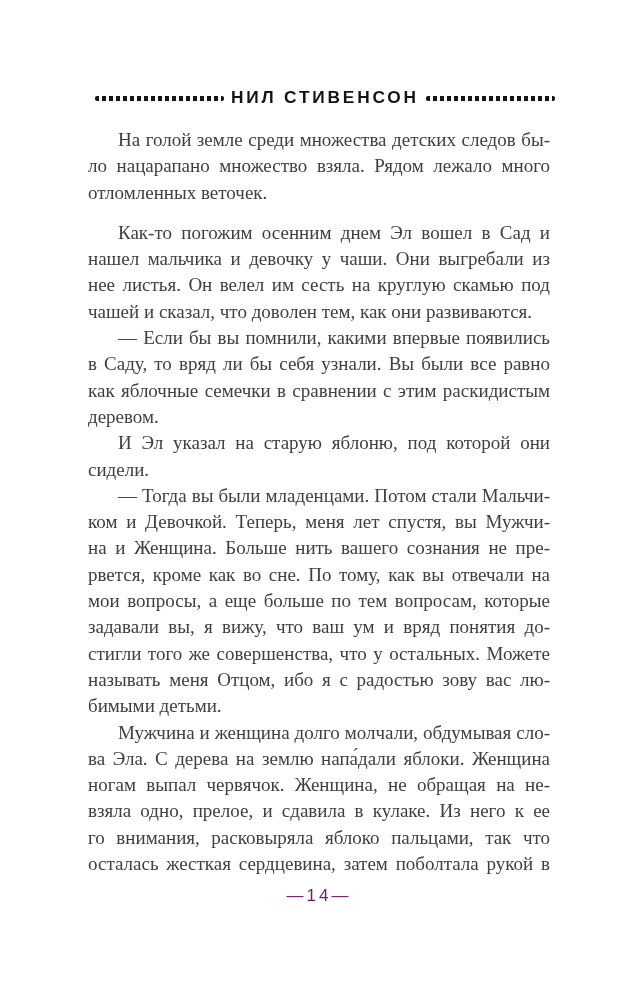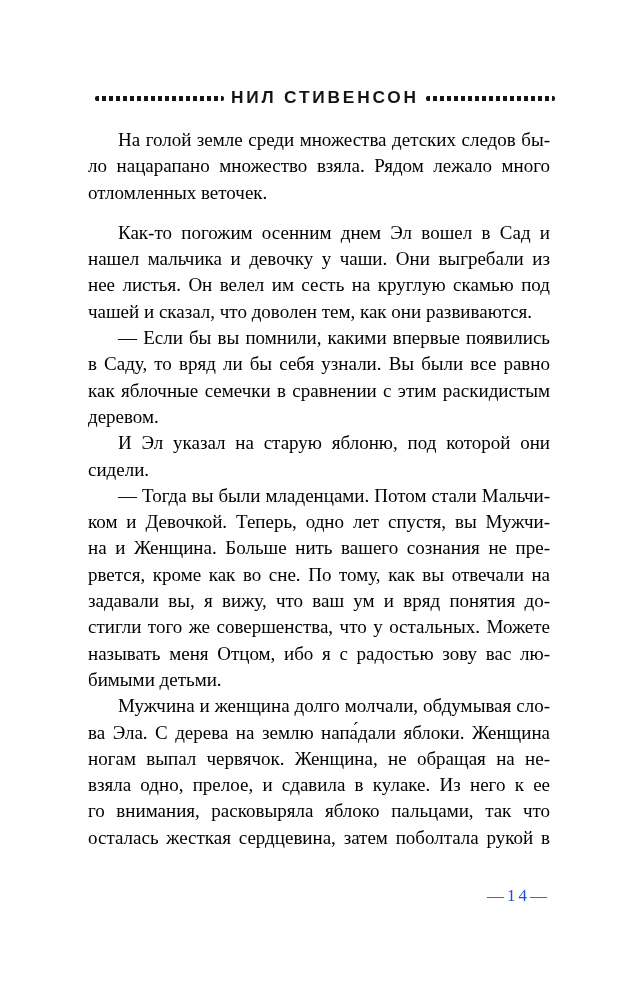--- a/index.html
+++ b/index.html
@@ -44,41 +44,41 @@
   }
   
   .text-block {
     position: absolute;
     top: 127px;
     left: 88px;
     width: 462px;
     font-family: "Liberation Serif", "DejaVu Serif", serif;
     font-size: 19px;
     line-height: 26.3px;
-    color: #000000;
+    color: #404040;
   }
   .para { margin: 0; }
   .para.scene-break { margin-top: 14px; }
   .line {
     text-align: justify;
     text-align-last: justify;
   }
   .line.first { text-indent: 30px; }
   .line.last { text-align-last: left; }
   
   .folio {
     position: absolute;
     top: 886px;
     left: 88px;
     width: 462px;
-    text-align: right;
-    font-family: Liberation Serif, serif;
+    text-align: center;
+    font-family: Liberation Sans, sans-serif;
     font-size: 17px;
     letter-spacing: 3px;
-    color: #1d4ed8;
+    color: #701a75;
   }
 </style>
 </head>
 <body>
 
 <div class="page">
 
   <div class="running-head">
     <div class="head-dots"></div>
     <div class="head-title">НИЛ СТИВЕНСОН</div>
@@ -102,23 +102,24 @@
         <div class="line">в Саду, то вряд ли бы себя узнали. Вы были все равно</div>
         <div class="line">как яблочные семечки в сравнении с этим раскидистым</div>
         <div class="line last">деревом.</div>
       </div>
       <div class="para">
         <div class="line first">И Эл указал на старую яблоню, под которой они</div>
         <div class="line last">сидели.</div>
       </div>
       <div class="para">
         <div class="line first">— Тогда вы были младенцами. Потом стали Мальчи-</div>
-        <div class="line">ком и Девочкой. Теперь, одно лет спустя, вы Мужчи-</div>
+        <div class="line">ком и Девочкой. Теперь, меня лет спустя, вы Мужчи-</div>
         <div class="line">на и Женщина. Больше нить вашего сознания не пре-</div>
         <div class="line">рвется, кроме как во сне. По тому, как вы отвечали на</div>
+        <div class="line">мои вопросы, а еще больше по тем вопросам, которые</div>
         <div class="line">задавали вы, я вижу, что ваш ум и вряд понятия до-</div>
         <div class="line">стигли того же совершенства, что у остальных. Можете</div>
         <div class="line">называть меня Отцом, ибо я с радостью зову вас лю-</div>
         <div class="line last">бимыми детьми.</div>
       </div>
       <div class="para">
         <div class="line first">Мужчина и женщина долго молчали, обдумывая сло-</div>
         <div class="line">ва Эла. С дерева на землю напа́дали яблоки. Женщина</div>
         <div class="line">ногам выпал червячок. Женщина, не обращая на не-</div>
         <div class="line">взяла одно, прелое, и сдавила в кулаке. Из него к ее</div>

